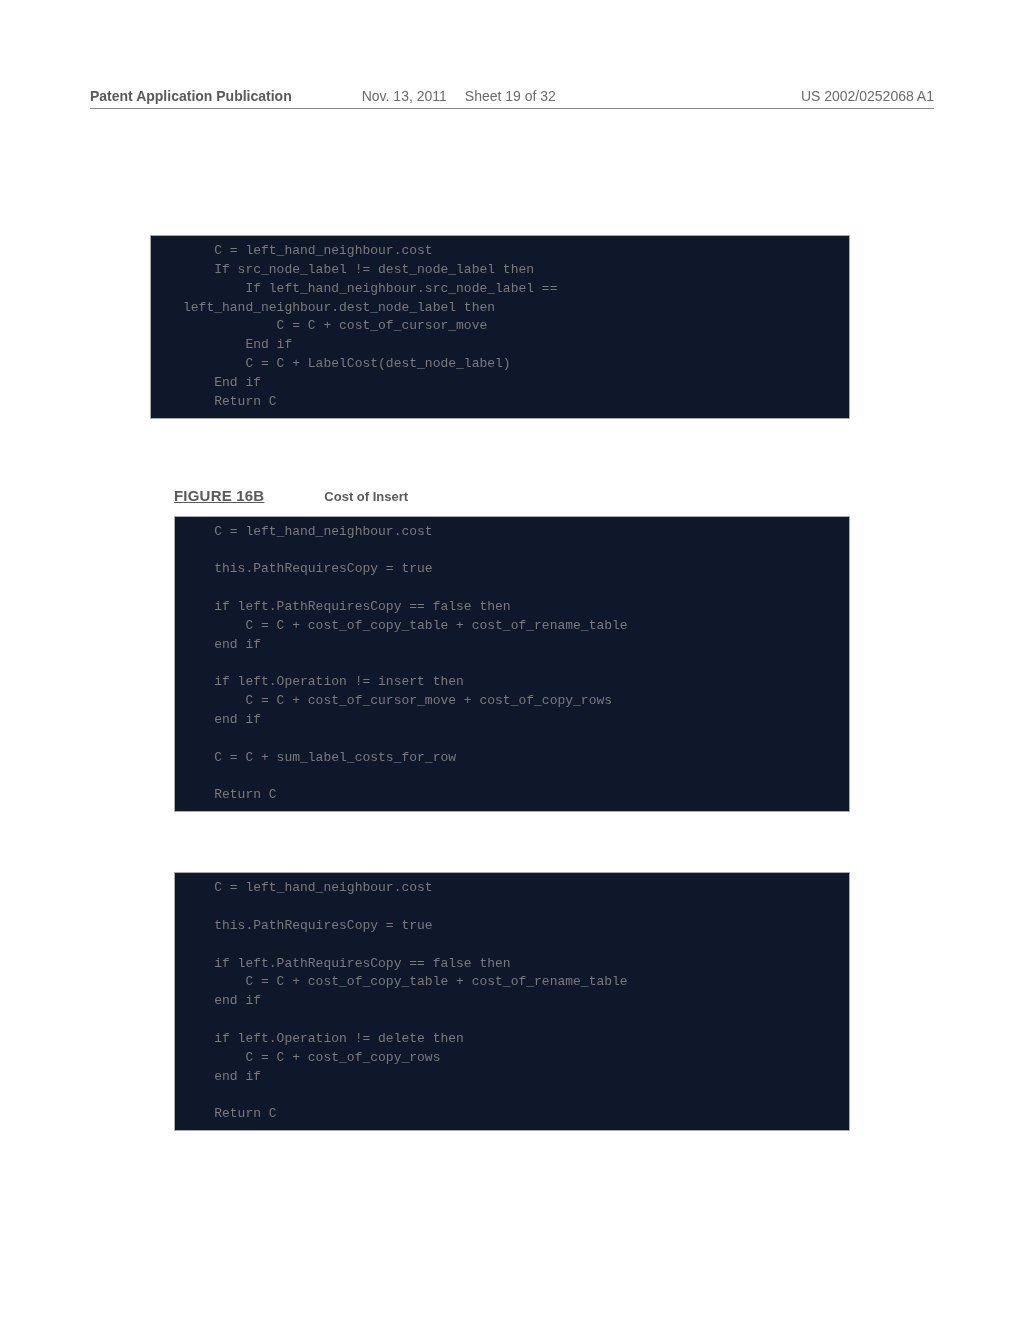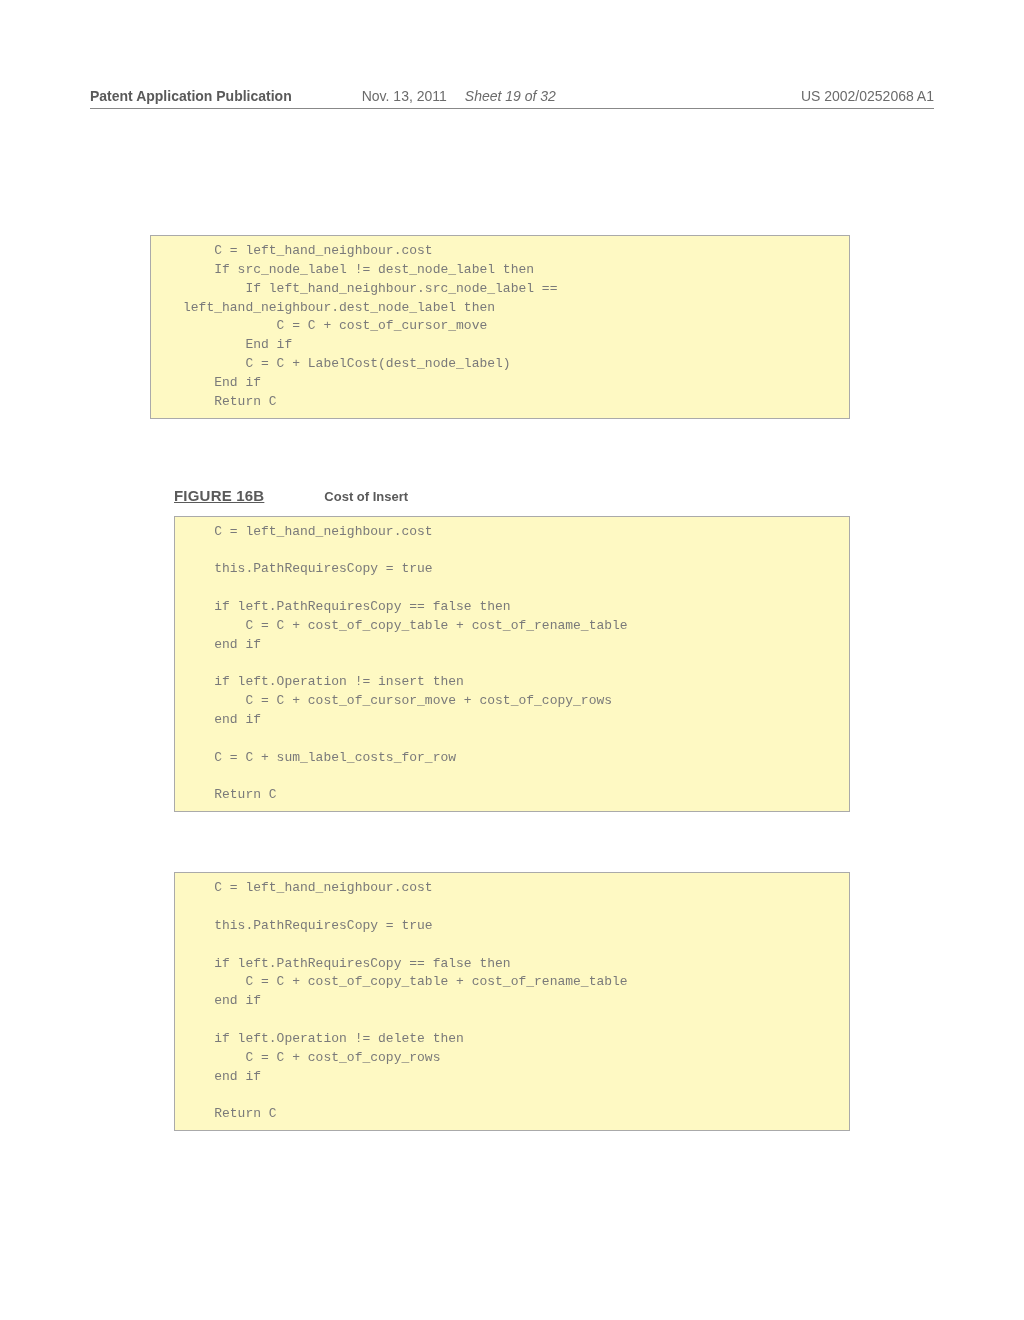--- a/index.html
+++ b/index.html
@@ -23,21 +23,20 @@
   }
   .page-header .pub-type {
     font-weight: bold;
     color: #5a5a5a;
   }
   .page-header .date {
     margin-left: 70px;
   }
   .page-header .sheet {
     margin-left: 18px;
-    font-style: italic;
   }
   .page-header .pubno {
     margin-left: auto;
   }
   .header-rule {
     position: absolute;
     top: 108px;
     left: 90px;
     right: 90px;
     border-bottom: 1.5px solid #888;
@@ -61,21 +60,21 @@
     font-size: 15px;
     letter-spacing: 0.2px;
   }
   .figure-caption {
     font-weight: bold;
     color: #5a5a5a;
     font-size: 13px;
   }
   .code-box {
     border: 1px solid #aaa;
-    background: #fef9c3;
+    background: #0f172a;
     font-family: "Courier New", Courier, monospace;
     font-size: 13px;
     line-height: 1.45;
     color: #7a7a7a;
     padding: 6px 8px 6px 8px;
     white-space: pre;
     overflow: hidden;
   }
   .code-box.outdent {
     margin-left: -24px;

